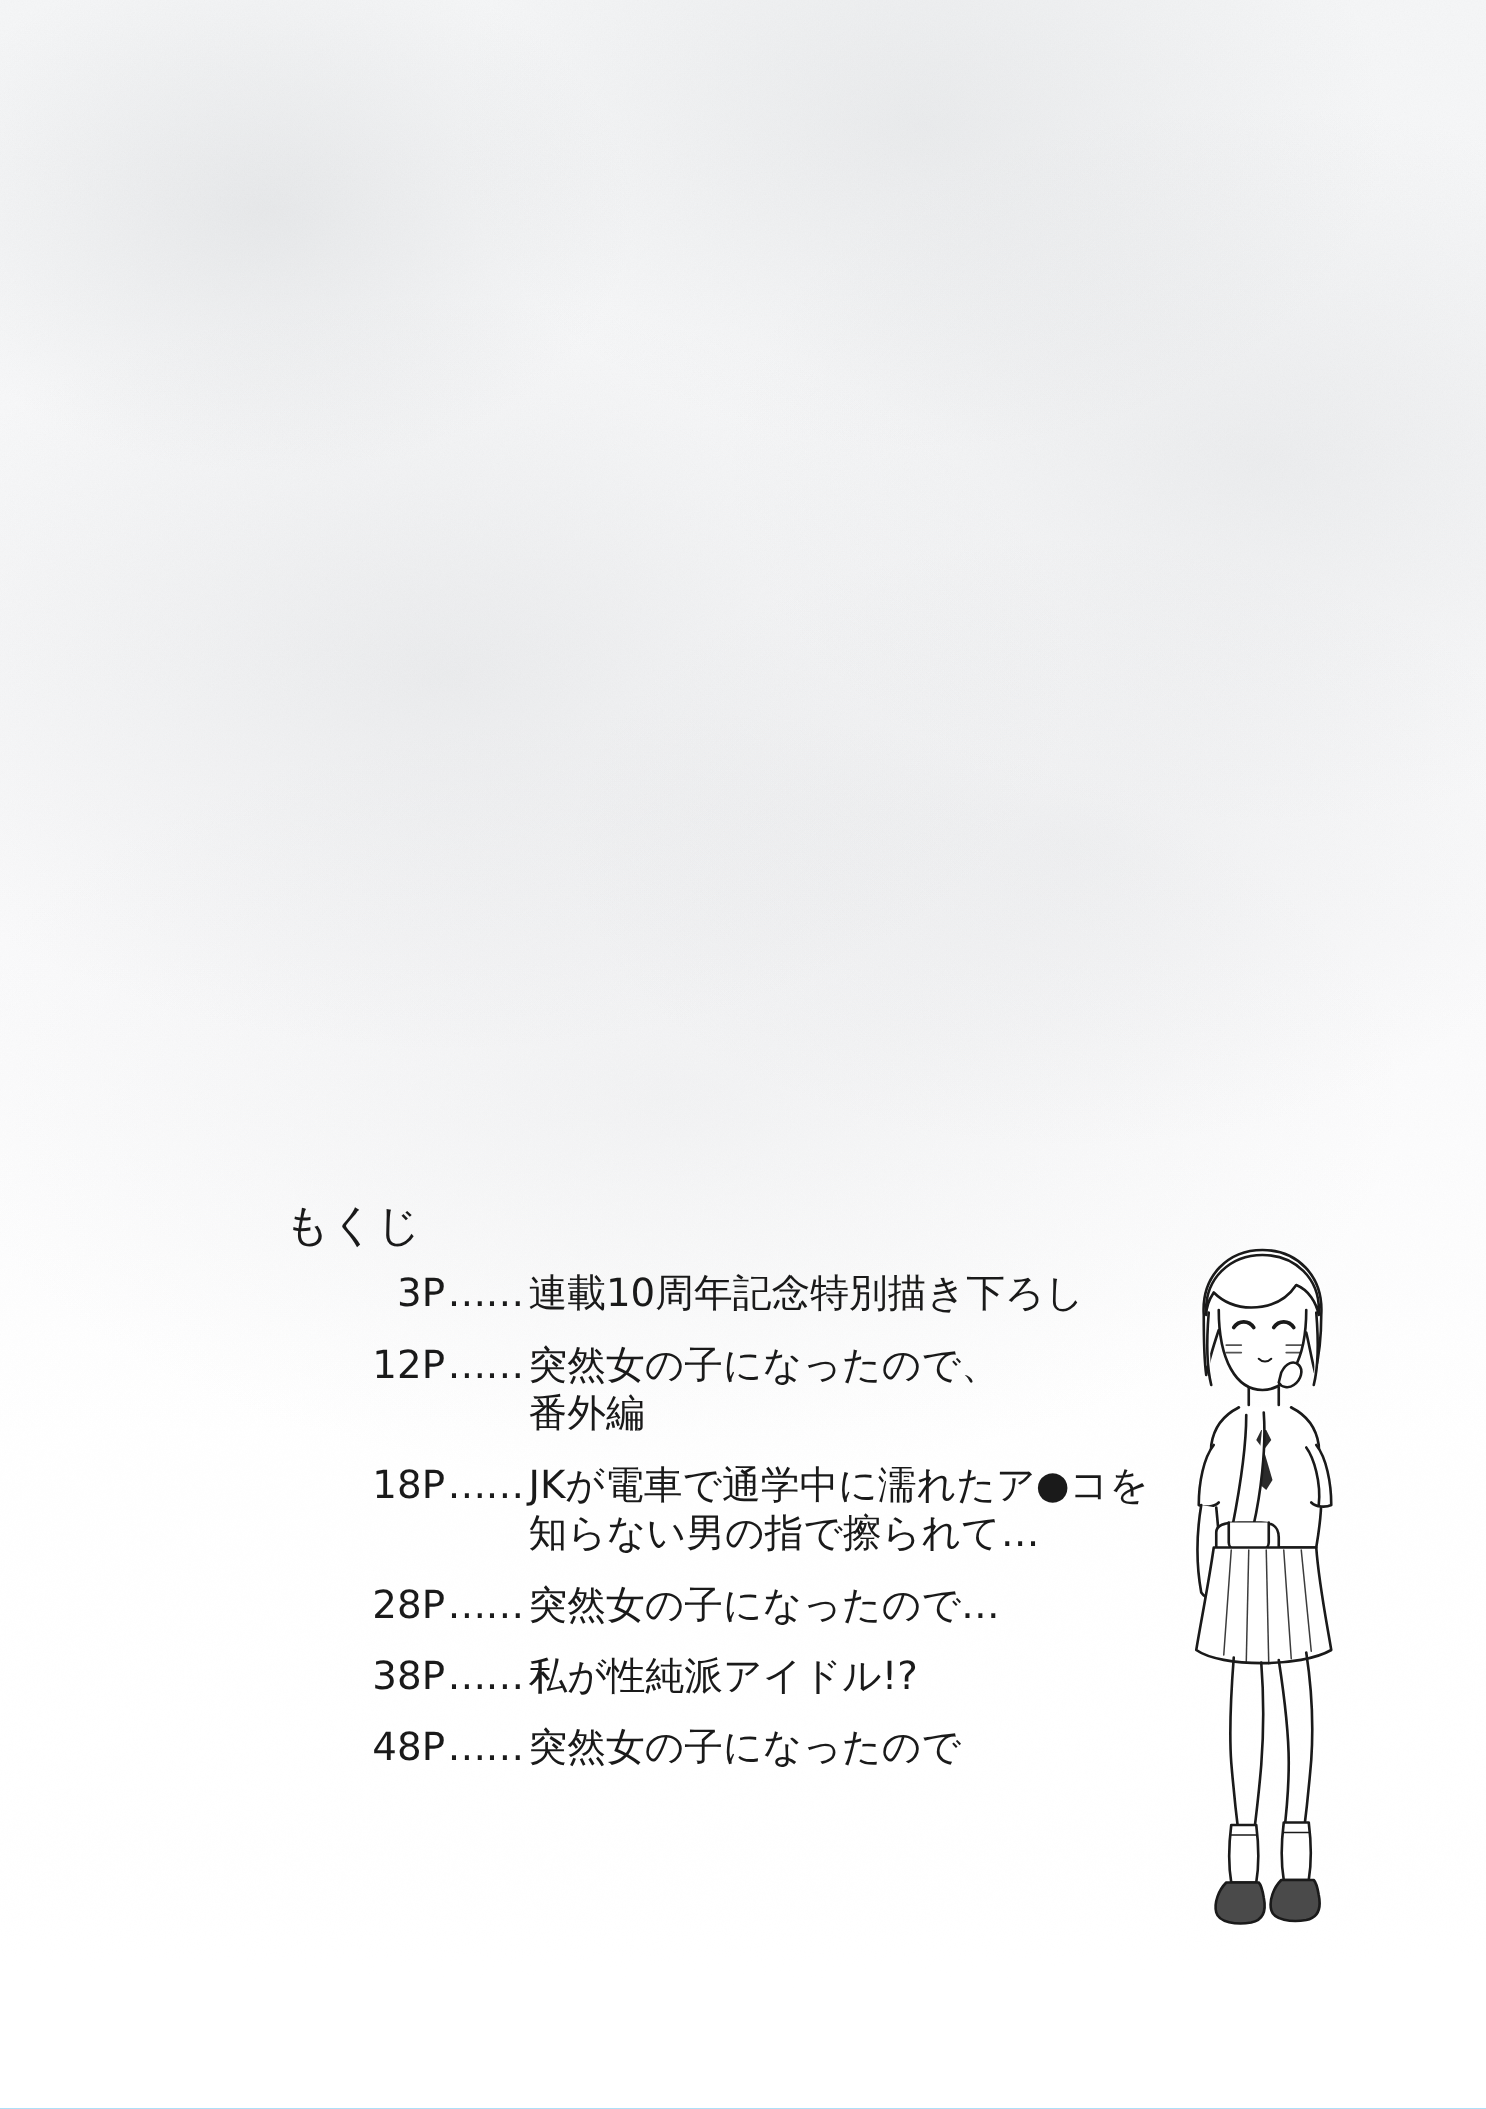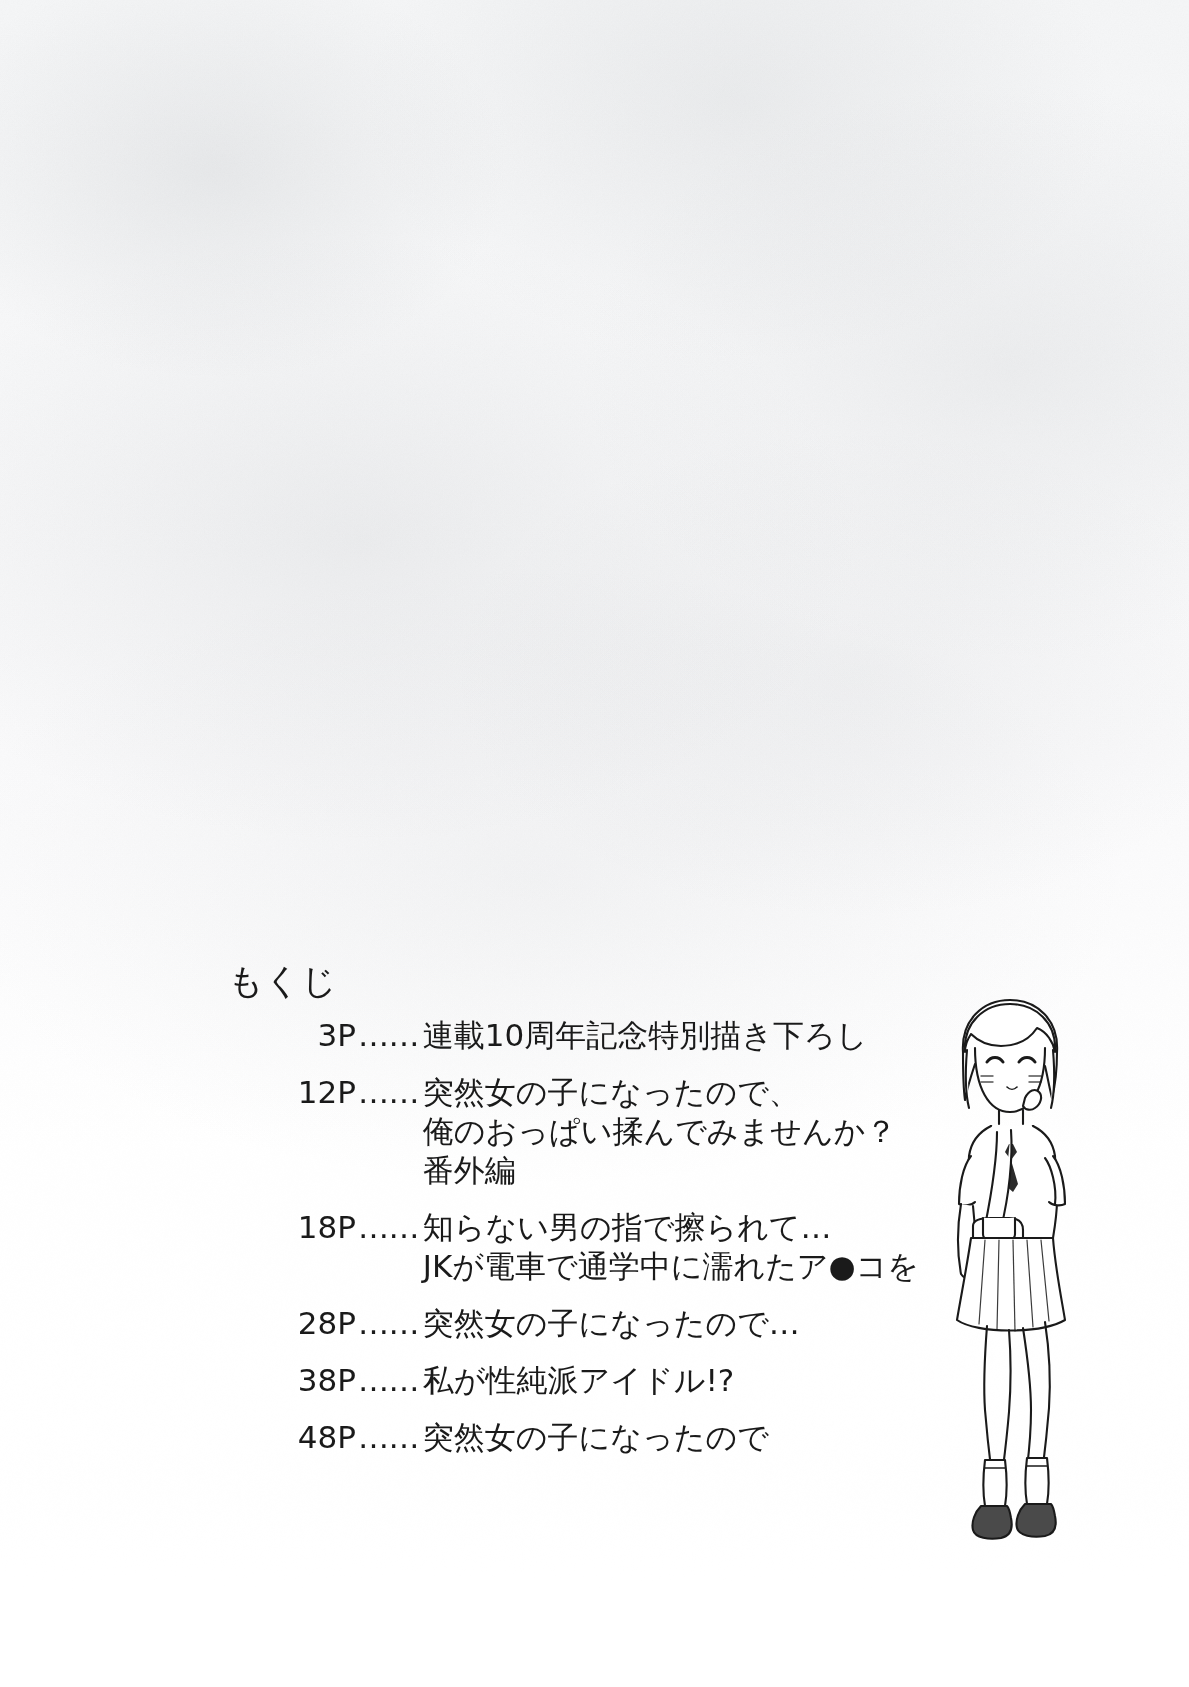--- a/index.html
+++ b/index.html
@@ -133,31 +133,30 @@
         <span class="toc-lines">
           <span class="toc-line">連載10周年記念特別描き下ろし</span>
         </span>
       </li>
 
       <li class="toc-entry">
         <span class="toc-page">12P</span>
         <span class="toc-dots">……</span>
         <span class="toc-lines">
           <span class="toc-line">突然女の子になったので、</span>
-          <span class="toc-line">俺のおっぱい揉んでみませんか？</span>
           <span class="toc-line">番外編</span>
         </span>
       </li>
 
       <li class="toc-entry">
         <span class="toc-page">18P</span>
         <span class="toc-dots">……</span>
         <span class="toc-lines">
+          <span class="toc-line">JKが電車で通学中に濡れたア●コを</span>
           <span class="toc-line">知らない男の指で擦られて…</span>
-          <span class="toc-line">JKが電車で通学中に濡れたア●コを</span>
         </span>
       </li>
 
       <li class="toc-entry">
         <span class="toc-page">28P</span>
         <span class="toc-dots">……</span>
         <span class="toc-lines">
           <span class="toc-line">突然女の子になったので…</span>
         </span>
       </li>

